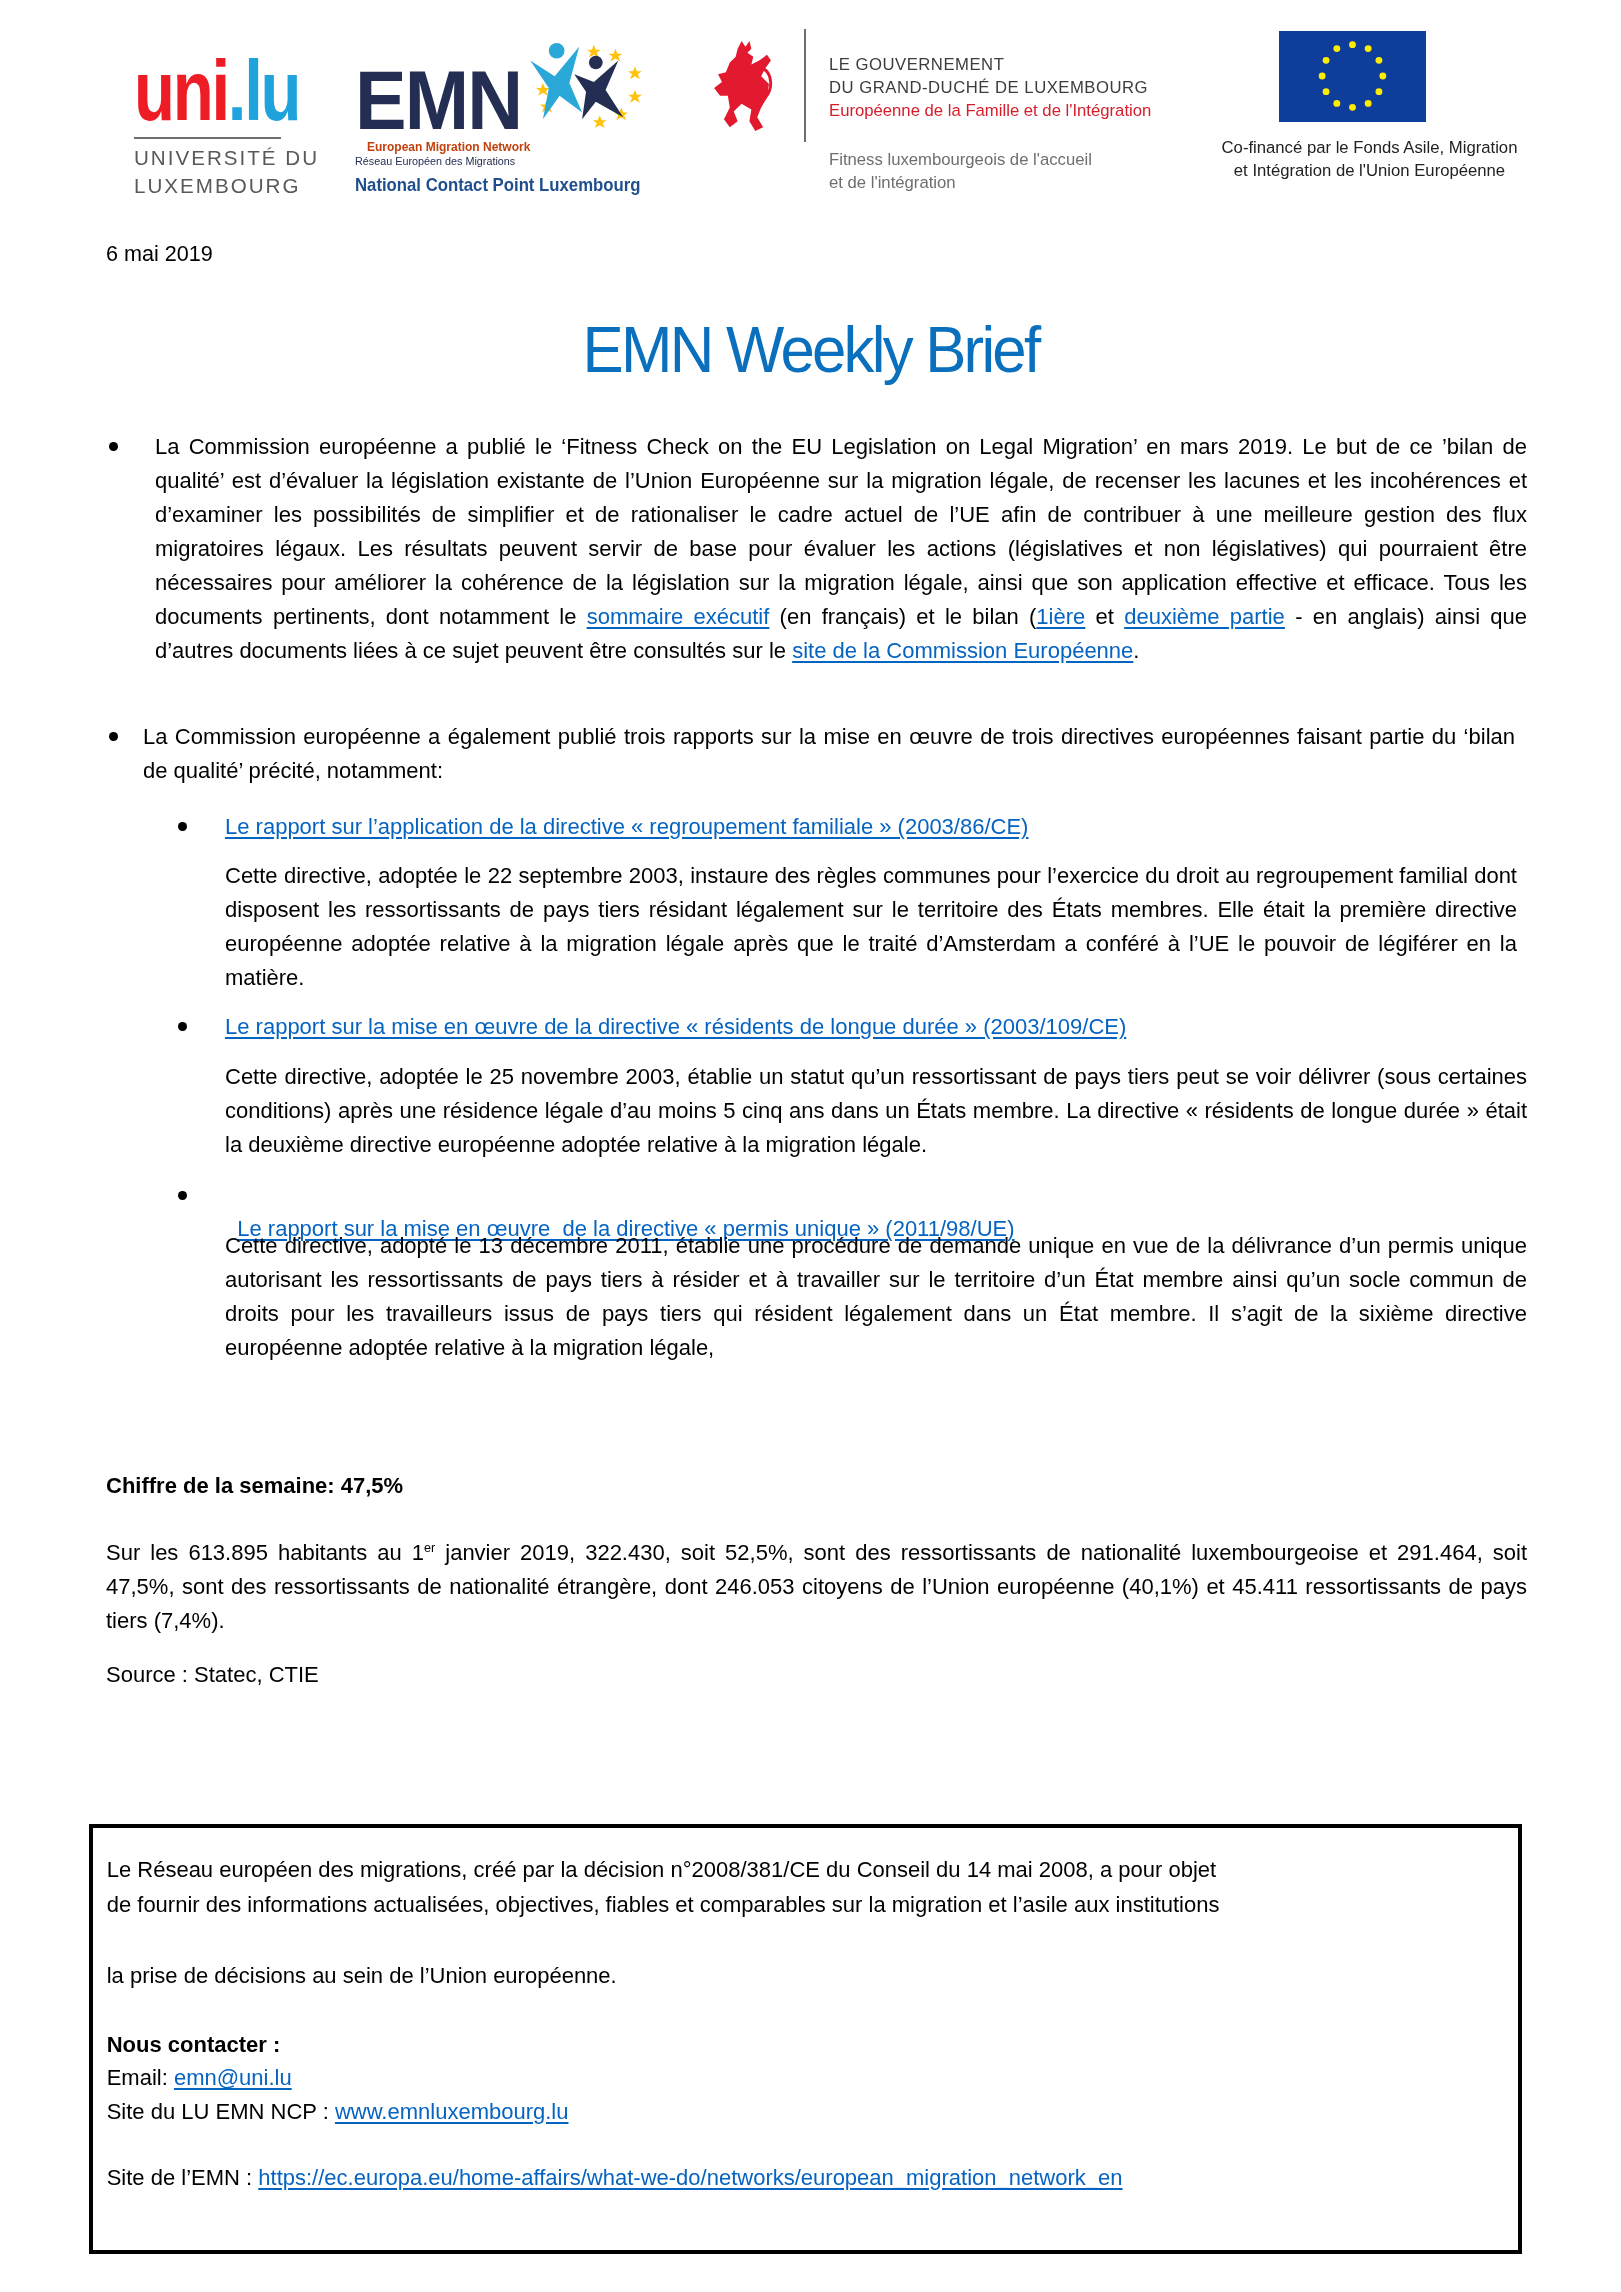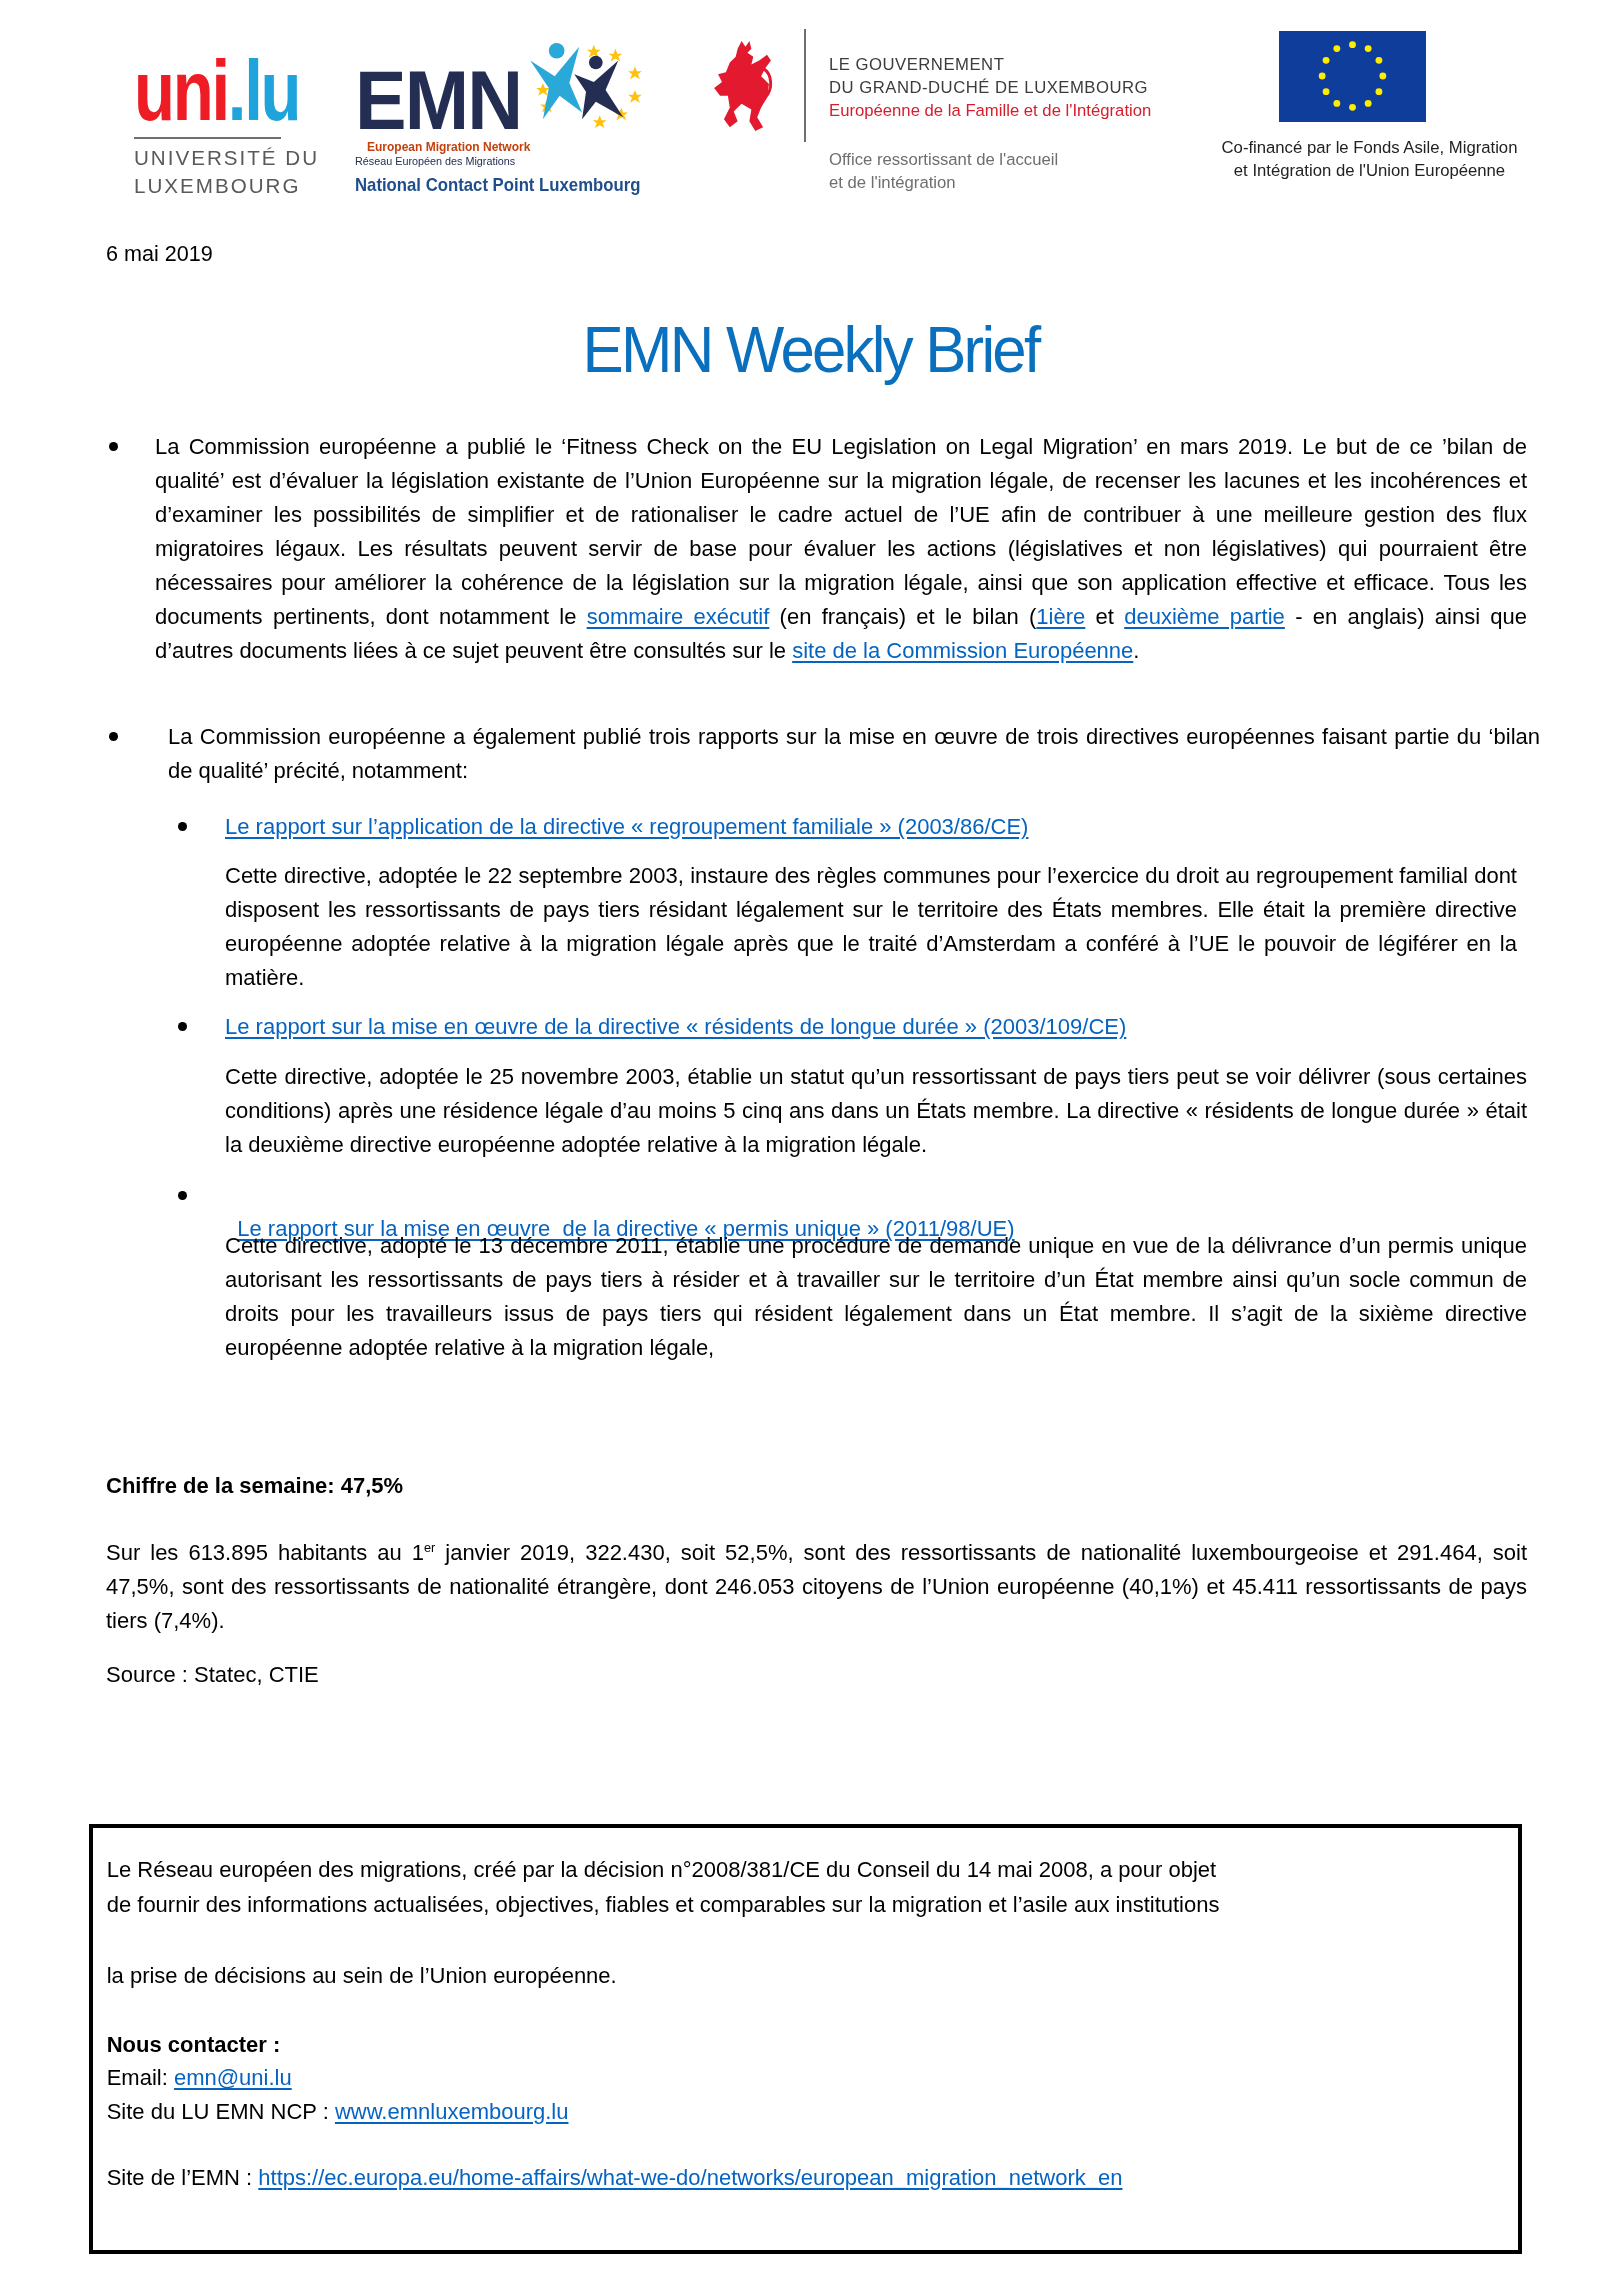--- a/index.html
+++ b/index.html
@@ -80,21 +80,21 @@
 
 <div id="gov" class="abs">
   <svg class="abs" style="left:0;top:9.8px;" width="65" height="94" viewBox="0 0 66 96">
     <path d="M30,2 L34,8 L38,2 L40,10 L36,14 L42,18 L40,26 L48,22 L56,16 L60,22 L54,30 L50,38 L58,46 L56,60 L50,70 L46,80 L52,90 L44,94 L38,84 L40,72 L30,66 L22,74 L26,84 L18,90 L12,82 L18,70 L16,58 L8,58 L2,50 L10,44 L6,36 L14,34 L18,24 L24,18 L26,10 Z" fill="#e3192f"></path>
     <path d="M52,30 C62,36 62,52 54,60" stroke="#e3192f" stroke-width="3" fill="none"></path>
   </svg>
   <div class="sep"></div>
   <div class="t" style="top:24.5px;">LE GOUVERNEMENT</div>
   <div class="t" style="top:48px;">DU GRAND-DUCHÉ DE LUXEMBOURG</div>
   <div class="t red" style="top:71px;">Européenne de la Famille et de l'Intégration</div>
-  <div class="t grey" style="top:120px;">Office ressortissant de l'accueil</div>
+  <div class="t grey" style="top:120px;">Fitness luxembourgeois de l'accueil</div>
   <div class="t grey" style="top:143px;">et de l'intégration</div>
 </div>
 
 <div id="eu" class="abs">
   <svg width="147" height="91" viewBox="0 0 150 93">
     <g fill="#ffed00">
       <circle cx="75" cy="14" r="3.5"></circle>
         <circle cx="91" cy="18" r="3.5"></circle>
         <circle cx="102" cy="30" r="3.5"></circle>
       <circle cx="106" cy="46" r="3.5"></circle>
@@ -116,21 +116,21 @@
 
 <div id="date" class="abs">6 mai 2019</div>
 <div id="title" class="abs">EMN Weekly Brief</div>
 
 <div class="bullet" style="left:109px;top:442px;"></div>
 <div class="para" style="left:155px;top:430px;width:1372px;">
   <span>La Commission européenne a publié le ‘Fitness Check on the EU Legislation on Legal Migration’ en mars 2019. Le but de ce ’bilan de qualité’ est d’évaluer la législation existante de l’Union Européenne sur la migration légale, de recenser les lacunes et les incohérences et d’examiner les possibilités de simplifier et de rationaliser le cadre actuel de l’UE afin de contribuer à une meilleure gestion des flux migratoires légaux. Les résultats peuvent servir de base pour évaluer les actions (législatives et non législatives) qui pourraient être nécessaires pour améliorer la cohérence de la législation sur la migration légale, ainsi que son application effective et efficace. Tous les documents pertinents, dont notamment le </span><a class="lnk">sommaire exécutif</a><span> (en français) et le bilan (</span><a class="lnk">1ière</a><span> et </span><a class="lnk">deuxième partie</a><span> - en anglais) ainsi que d’autres documents liées à ce sujet peuvent être consultés sur le </span><a class="lnk">site de la Commission Européenne</a><span>.</span>
 </div>
 
 <div class="bullet" style="left:109px;top:732px;"></div>
-<div class="para" style="left:168px;top:720px;width:1372px;">La Commission européenne a également publié trois rapports sur la mise en œuvre de trois directives européennes faisant partie du ‘bilan de qualité’ précité, notamment:</div>
+<div class="para" style="left:143px;top:720px;width:1372px;">La Commission européenne a également publié trois rapports sur la mise en œuvre de trois directives européennes faisant partie du ‘bilan de qualité’ précité, notamment:</div>
 
 <div class="bullet" style="left:178px;top:822px;"></div>
 <div class="para" style="left:225px;top:810px;width:1294px;">
   <a class="lnk">Le rapport sur l’application de la directive « regroupement familiale » (2003/86/CE)</a>
 </div>
 <div class="para" style="left:225px;top:859px;width:1292px;">Cette directive, adoptée le 22 septembre 2003, instaure des règles communes pour l’exercice du droit au regroupement familial dont disposent les ressortissants de pays tiers résidant légalement sur le territoire des États membres. Elle était la première directive européenne adoptée relative à la migration légale après que le traité d’Amsterdam a conféré à l’UE le pouvoir de légiférer en la matière.</div>
 
 <div class="bullet" style="left:178px;top:1022px;"></div>
 <div class="para" style="left:225px;top:1010px;width:1294px;">
   <a class="lnk">Le rapport sur la mise en œuvre de la directive « résidents de longue durée » (2003/109/CE)</a>

